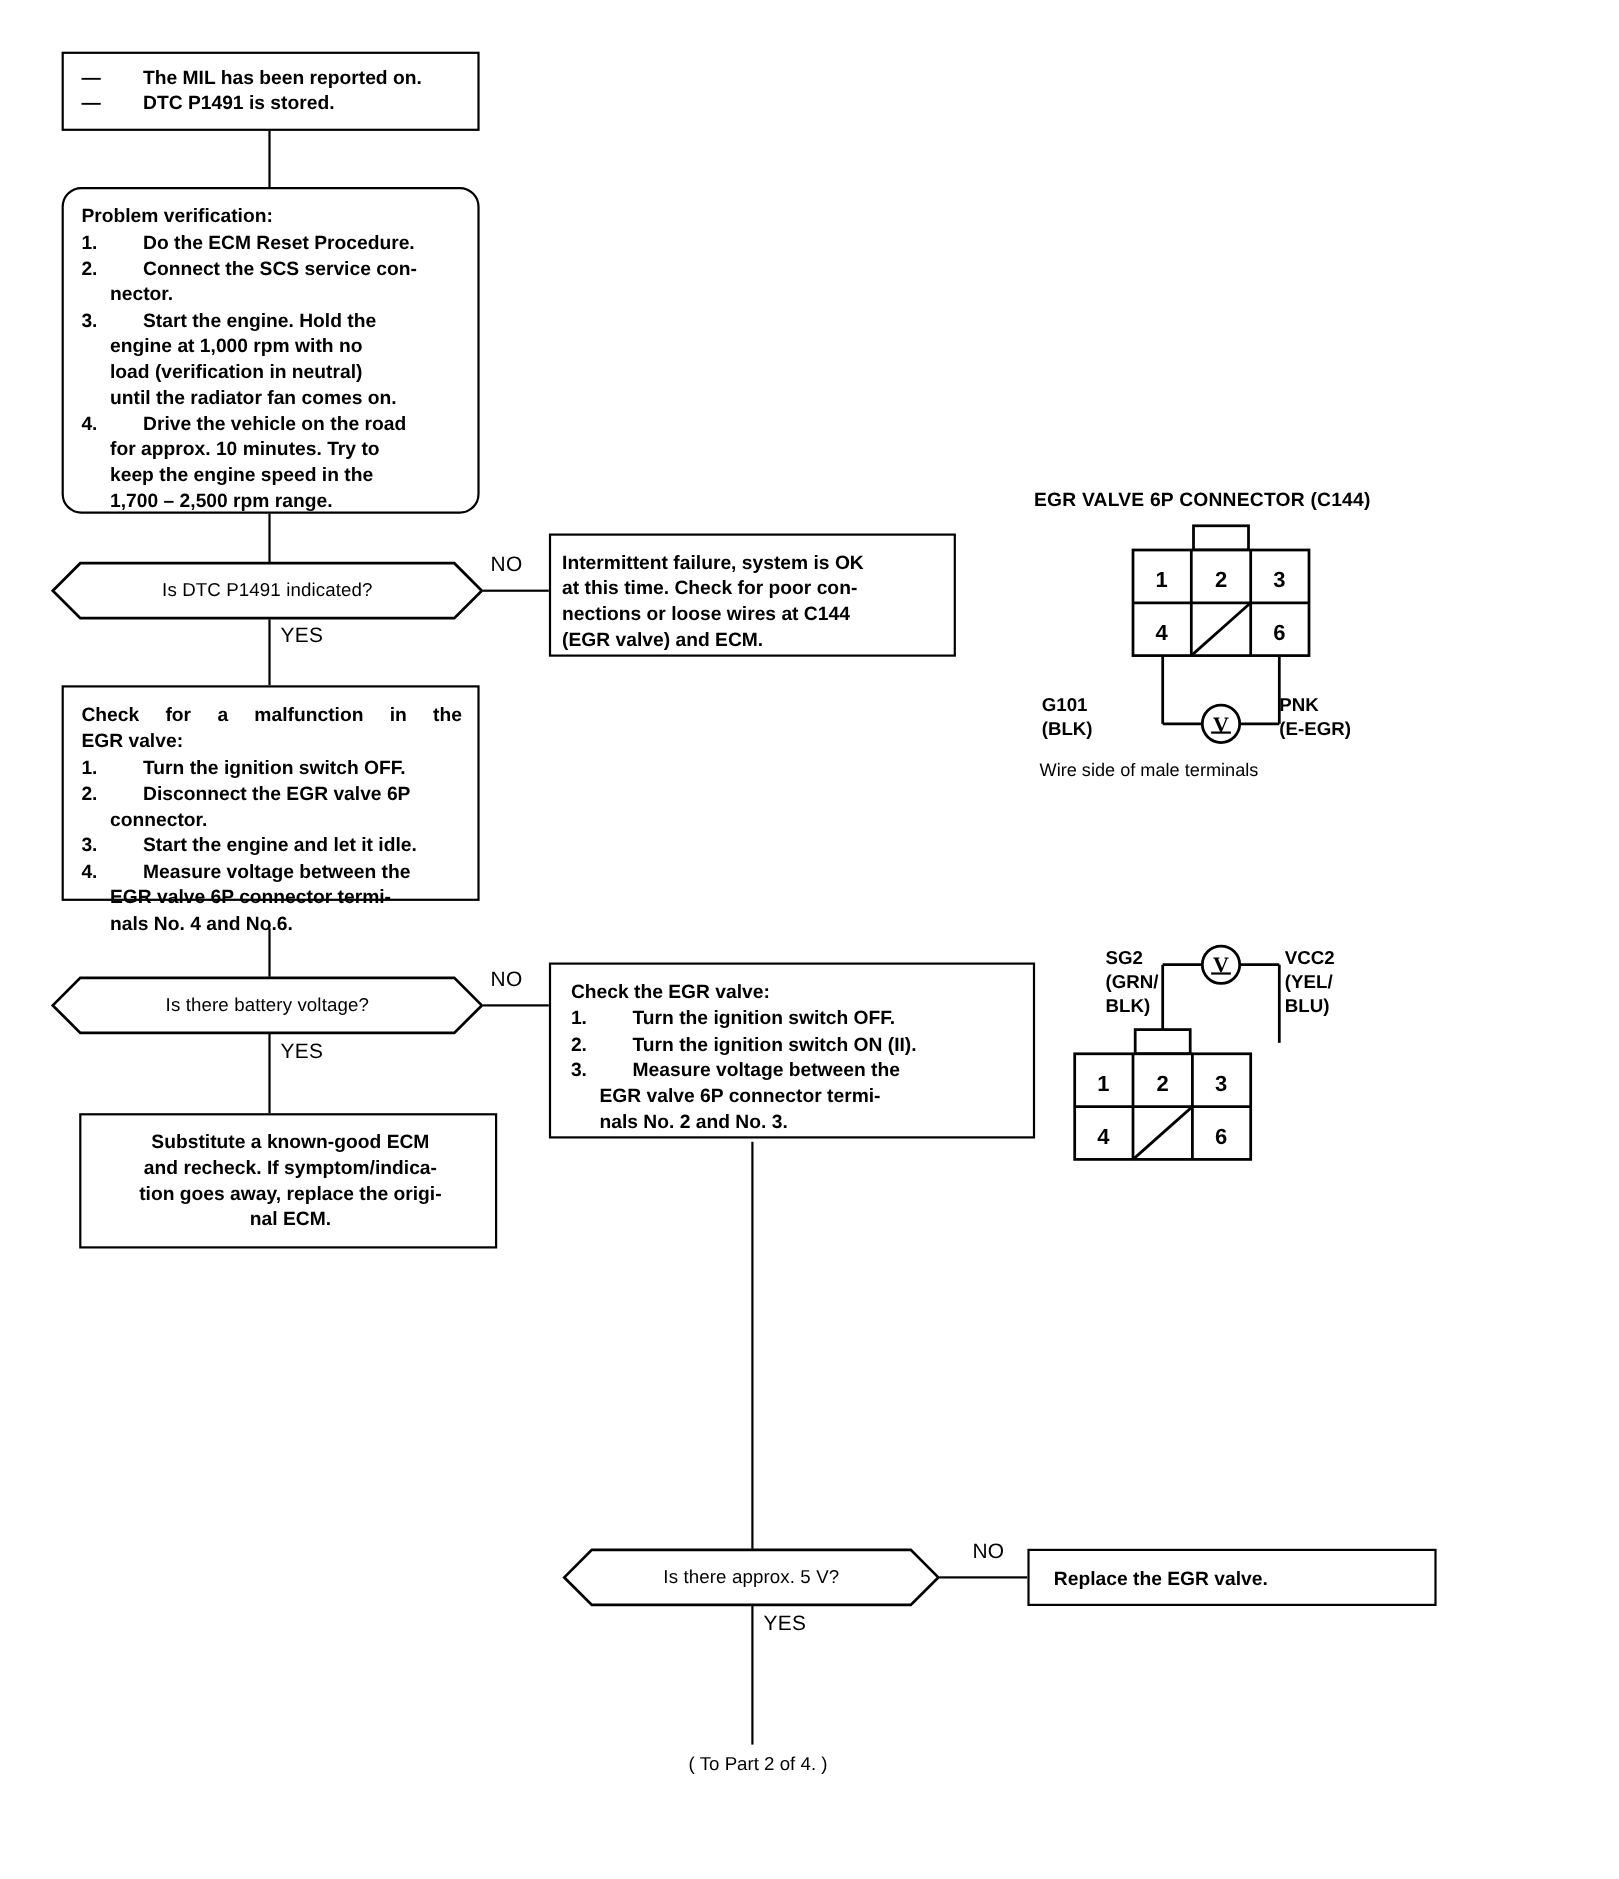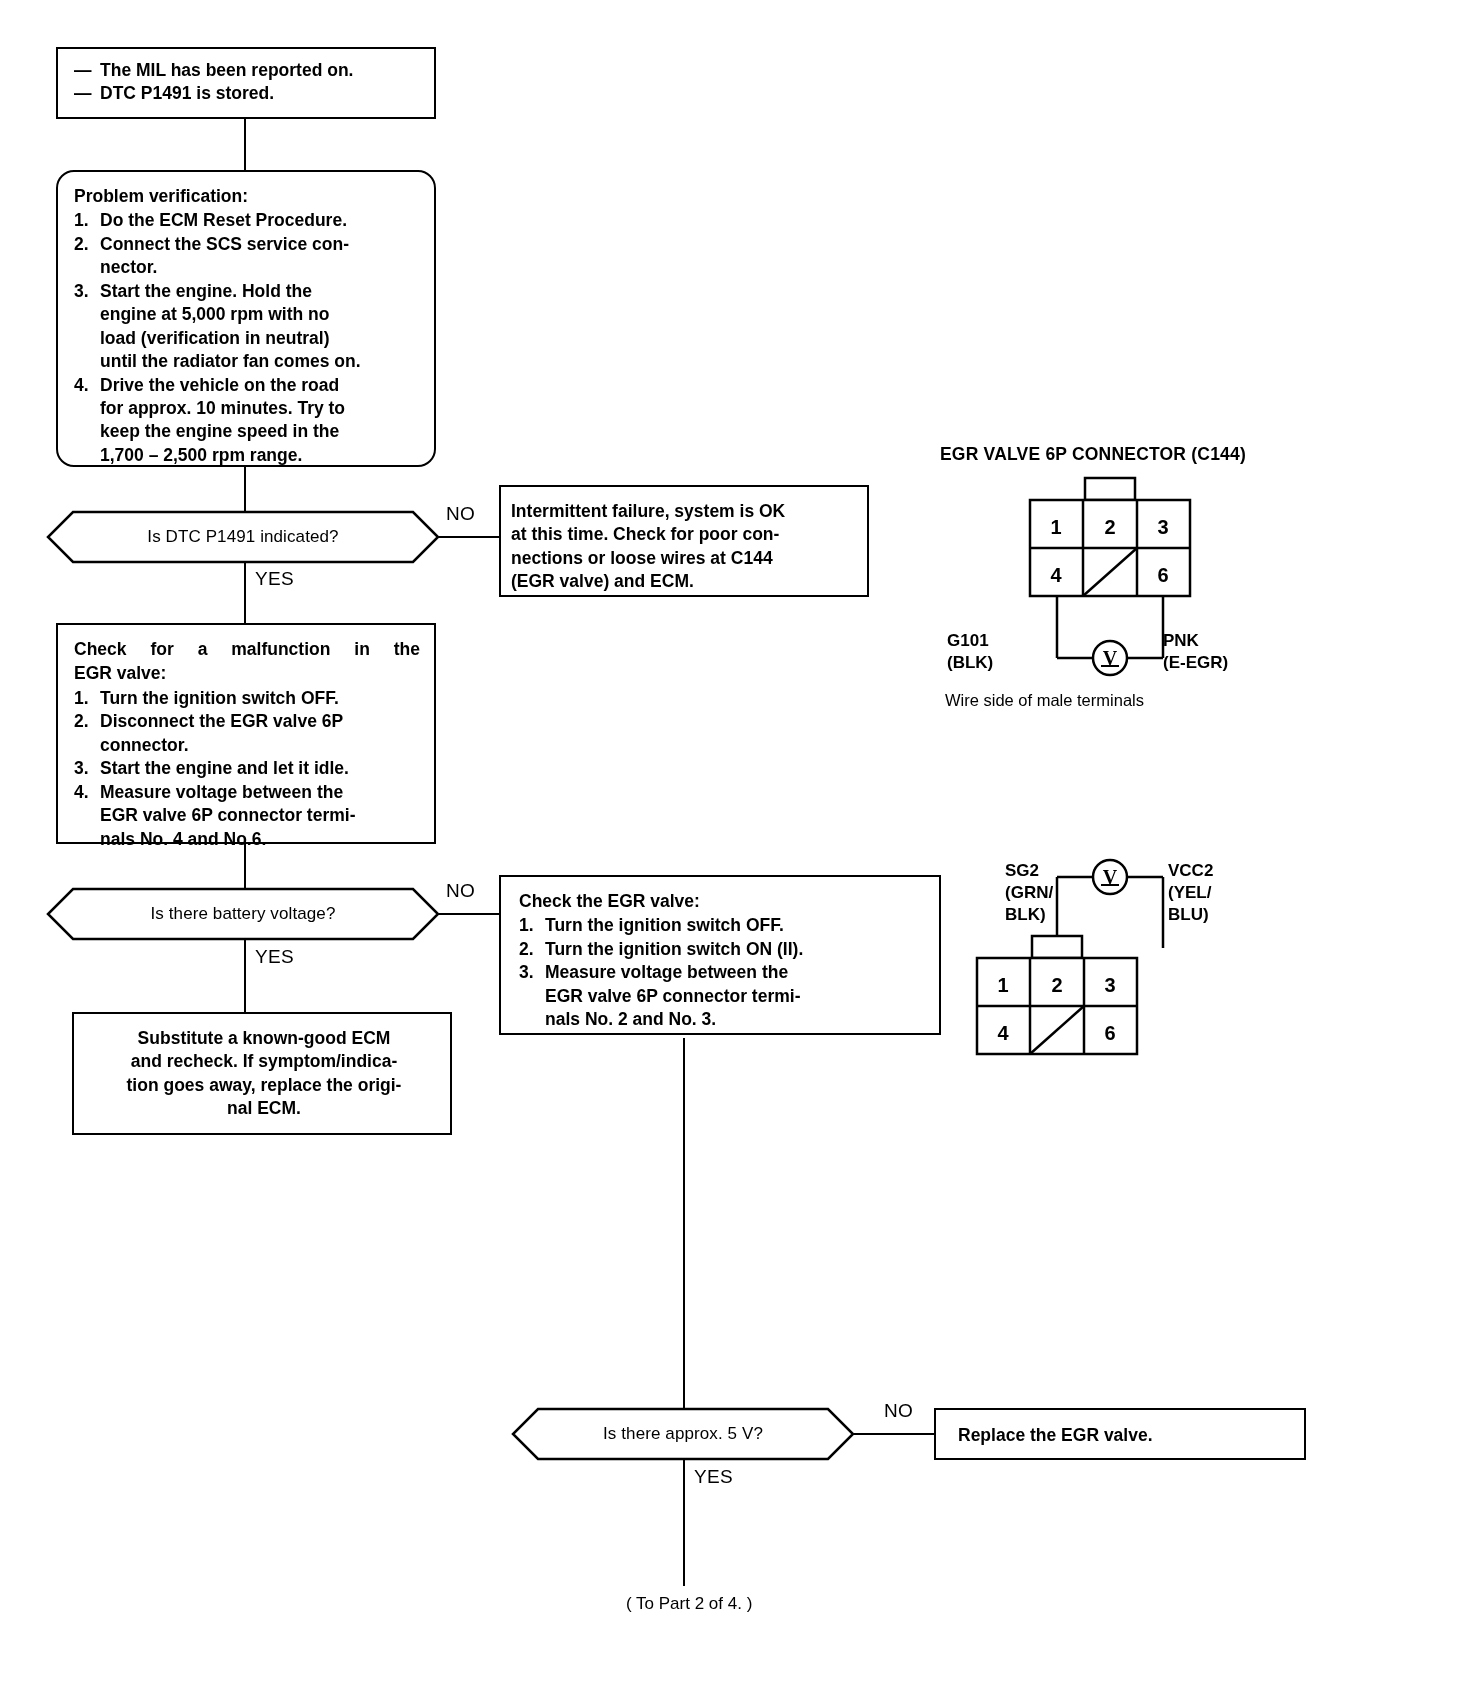--- a/index.html
+++ b/index.html
@@ -21,21 +21,21 @@
   .box .inner{
     padding:12px 14px 10px 16px;
     font-size:17.5px;
     font-weight:bold;
     line-height:1.34;
   }
 
   
   .row{display:flex;align-items:flex-start;}
   .row .mk{flex:0 0 auto;width:26px;font-weight:bold;}
-  .row .tx{flex:1 1 auto;}
+  .row .tx{flex:1 1 auto;margin-left:30px;}
   .just .tx{text-align:justify;text-align-last:left;}
   .hang{padding-left:26px;}
 
   .hdr{font-weight:bold;margin-bottom:1px;}
 
   
   .hex{position:absolute;}
   .hex svg{display:block;overflow:visible;}
   .hexlabel{
     position:absolute;inset:0;
@@ -104,21 +104,21 @@
         </div>
       <div class="row">
           <span class="mk">2.</span>
           <span class="tx">Connect the SCS service con-</span>
         </div>
       <div class="hang">nector.</div>
       <div class="row just">
           <span class="mk">3.</span>
           <span class="tx">Start the engine. Hold the</span>
         </div>
-      <div class="hang">engine at 5,000 rpm with no</div>
+      <div class="hang">engine at 1,000 rpm with no</div>
       <div class="hang">load (verification in neutral)</div>
       <div class="hang">until the radiator fan comes on.</div>
       <div class="row just">
           <span class="mk">4.</span>
           <span class="tx">Drive the vehicle on the road</span>
         </div>
       <div class="hang">for approx. 10 minutes. Try to</div>
       <div class="hang">keep the engine speed in the</div>
       <div class="hang">1,700 – 2,500 rpm range.</div>
     </div>
@@ -141,21 +141,21 @@
 
   <div class="box" style="left:499px;top:485px;width:370px;height:112px;">
     <div class="inner" style="padding:13px 14px 10px 10px;">
       <div>Intermittent failure, system is OK</div>
       <div>at this time. Check for poor con-</div>
       <div>nections or loose wires at C144</div>
       <div>(EGR valve) and ECM.</div>
     </div>
   </div>
 
-  <div class="box" style="left:56px;top:623px;width:380px;height:221px;">
+  <div class="box" style="left:56px;top:623px;width:380px;height:196px;">
     <div class="inner" style="padding-top:13px;">
       <div class="hdr just">
         <span class="tx" style="display:block;text-align:justify;text-align-last:justify;">Check for a malfunction in the</span>
       </div>
       <div class="hdr">EGR valve:</div>
       <div class="row">
           <span class="mk">1.</span>
           <span class="tx">Turn the ignition switch OFF.</span>
         </div>
       <div class="row just">

